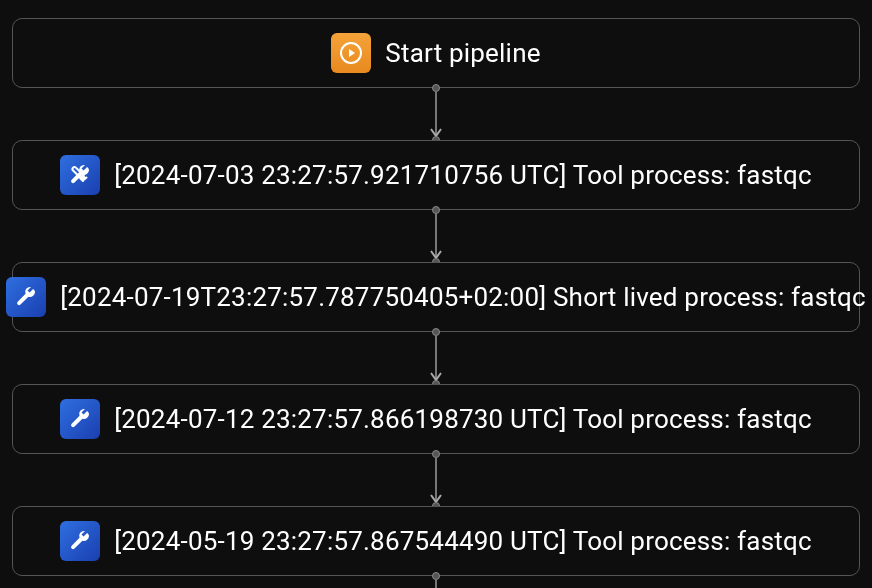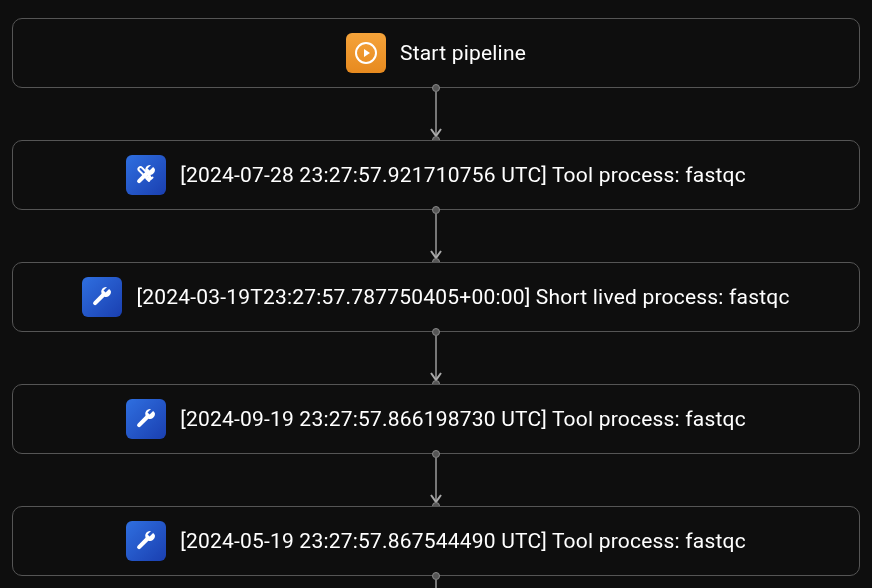--- a/index.html
+++ b/index.html
@@ -42,21 +42,21 @@
     justify-content: center;
     flex-shrink: 0;
   }
   .icon-start {
     background: linear-gradient(180deg, #f5a33a 0%, #e78a1f 100%);
   }
   .icon-tool {
     background: linear-gradient(135deg, #2f6fe0 0%, #1a3fb0 100%);
   }
   .label {
-    font-size: 21px;
+    font-size: 26px;
     color: #ffffff;
     white-space: nowrap;
     letter-spacing: 0.2px;
   }
   .connector {
     position: relative;
     height: 52px;
     width: 100%;
   }
   .connector .dot {
@@ -125,65 +125,65 @@
   <div class="node">
     <div class="node-inner">
       <div class="icon-box icon-tool">
         <svg width="24" height="24" viewBox="0 0 24 24" fill="none">
           <path d="M14.5 5.5a4.5 4.5 0 0 1 0 6.36l-7.07 7.07a2 2 0 0 1-2.83-2.83l7.07-7.07a4.5 4.5 0 0 1 6.36 0l-2.83 2.83-2.12-2.12 2.83-2.83z" fill="none" stroke="#ffffff" stroke-width="2" stroke-linejoin="round" transform="rotate(90 12 12)"></path>
           <path d="M20 4a5 5 0 0 0-7.07 0l2.83 2.83L18.6 4.0" fill="none"></path>
           <path d="M15 3a5 5 0 0 1 5 5c0 .7-.14 1.37-.4 1.97L16.8 7.2l-2.83 2.83L16.8 12.9A5 5 0 0 1 10 8c0-.7.14-1.37.4-1.97L13.2 8.8 16.03 5.97 13.2 3.1C13.78 3.04 14.38 3 15 3z" fill="#ffffff" transform="rotate(-45 12 12)" opacity="0"></path>
           <path d="M21 7a5 5 0 0 1-6.6 4.74L6.5 19.6a2 2 0 1 1-2.83-2.83l7.86-7.9A5 5 0 0 1 17 2l-3.5 3.5 2.12 2.12L19.1 4.1C20.27 4.82 21 6.32 21 7z" fill="#ffffff"></path>
         </svg>
       </div>
-      <span class="label">[2024-07-28 23:27:57.921710756 UTC] Tool process: fastqc</span>
-    </div>
-  </div>
-
-  <div class="connector">
-    <div class="dot top"></div>
-    <div class="line"></div>
-    <div class="arrow">
-      <svg width="12" height="10" viewBox="0 0 12 10">
-          <path d="M1 1 L6 8 L11 1" fill="none" stroke="#aaa" stroke-width="2"></path>
-        </svg>
-    </div>
-    <div class="dot bottom"></div>
-  </div>
-
-  <div class="node">
-    <div class="node-inner">
-      <div class="icon-box icon-tool">
-        <svg width="24" height="24" viewBox="0 0 24 24" fill="none">
-          <path d="M21 7a5 5 0 0 1-6.6 4.74L6.5 19.6a2 2 0 1 1-2.83-2.83l7.86-7.9A5 5 0 0 1 17 2l-3.5 3.5 2.12 2.12L19.1 4.1C20.27 4.82 21 6.32 21 7z" fill="#ffffff"></path>
-        </svg>
-      </div>
-      <span class="label">[2024-03-19T23:27:57.787750405+00:00] Short lived process: fastqc</span>
-    </div>
-  </div>
-
-  <div class="connector">
-    <div class="dot top"></div>
-    <div class="line"></div>
-    <div class="arrow">
-      <svg width="12" height="10" viewBox="0 0 12 10">
-          <path d="M1 1 L6 8 L11 1" fill="none" stroke="#aaa" stroke-width="2"></path>
-        </svg>
-    </div>
-    <div class="dot bottom"></div>
-  </div>
-
-  <div class="node">
-    <div class="node-inner">
-      <div class="icon-box icon-tool">
-        <svg width="24" height="24" viewBox="0 0 24 24" fill="none">
-          <path d="M21 7a5 5 0 0 1-6.6 4.74L6.5 19.6a2 2 0 1 1-2.83-2.83l7.86-7.9A5 5 0 0 1 17 2l-3.5 3.5 2.12 2.12L19.1 4.1C20.27 4.82 21 6.32 21 7z" fill="#ffffff"></path>
-        </svg>
-      </div>
-      <span class="label">[2024-09-19 23:27:57.866198730 UTC] Tool process: fastqc</span>
+      <span class="label">[2024-07-03 23:27:57.921710756 UTC] Tool process: fastqc</span>
+    </div>
+  </div>
+
+  <div class="connector">
+    <div class="dot top"></div>
+    <div class="line"></div>
+    <div class="arrow">
+      <svg width="12" height="10" viewBox="0 0 12 10">
+          <path d="M1 1 L6 8 L11 1" fill="none" stroke="#aaa" stroke-width="2"></path>
+        </svg>
+    </div>
+    <div class="dot bottom"></div>
+  </div>
+
+  <div class="node">
+    <div class="node-inner">
+      <div class="icon-box icon-tool">
+        <svg width="24" height="24" viewBox="0 0 24 24" fill="none">
+          <path d="M21 7a5 5 0 0 1-6.6 4.74L6.5 19.6a2 2 0 1 1-2.83-2.83l7.86-7.9A5 5 0 0 1 17 2l-3.5 3.5 2.12 2.12L19.1 4.1C20.27 4.82 21 6.32 21 7z" fill="#ffffff"></path>
+        </svg>
+      </div>
+      <span class="label">[2024-07-19T23:27:57.787750405+02:00] Short lived process: fastqc</span>
+    </div>
+  </div>
+
+  <div class="connector">
+    <div class="dot top"></div>
+    <div class="line"></div>
+    <div class="arrow">
+      <svg width="12" height="10" viewBox="0 0 12 10">
+          <path d="M1 1 L6 8 L11 1" fill="none" stroke="#aaa" stroke-width="2"></path>
+        </svg>
+    </div>
+    <div class="dot bottom"></div>
+  </div>
+
+  <div class="node">
+    <div class="node-inner">
+      <div class="icon-box icon-tool">
+        <svg width="24" height="24" viewBox="0 0 24 24" fill="none">
+          <path d="M21 7a5 5 0 0 1-6.6 4.74L6.5 19.6a2 2 0 1 1-2.83-2.83l7.86-7.9A5 5 0 0 1 17 2l-3.5 3.5 2.12 2.12L19.1 4.1C20.27 4.82 21 6.32 21 7z" fill="#ffffff"></path>
+        </svg>
+      </div>
+      <span class="label">[2024-07-12 23:27:57.866198730 UTC] Tool process: fastqc</span>
     </div>
   </div>
 
   <div class="connector">
     <div class="dot top"></div>
     <div class="line"></div>
     <div class="arrow">
       <svg width="12" height="10" viewBox="0 0 12 10">
           <path d="M1 1 L6 8 L11 1" fill="none" stroke="#aaa" stroke-width="2"></path>
         </svg>

